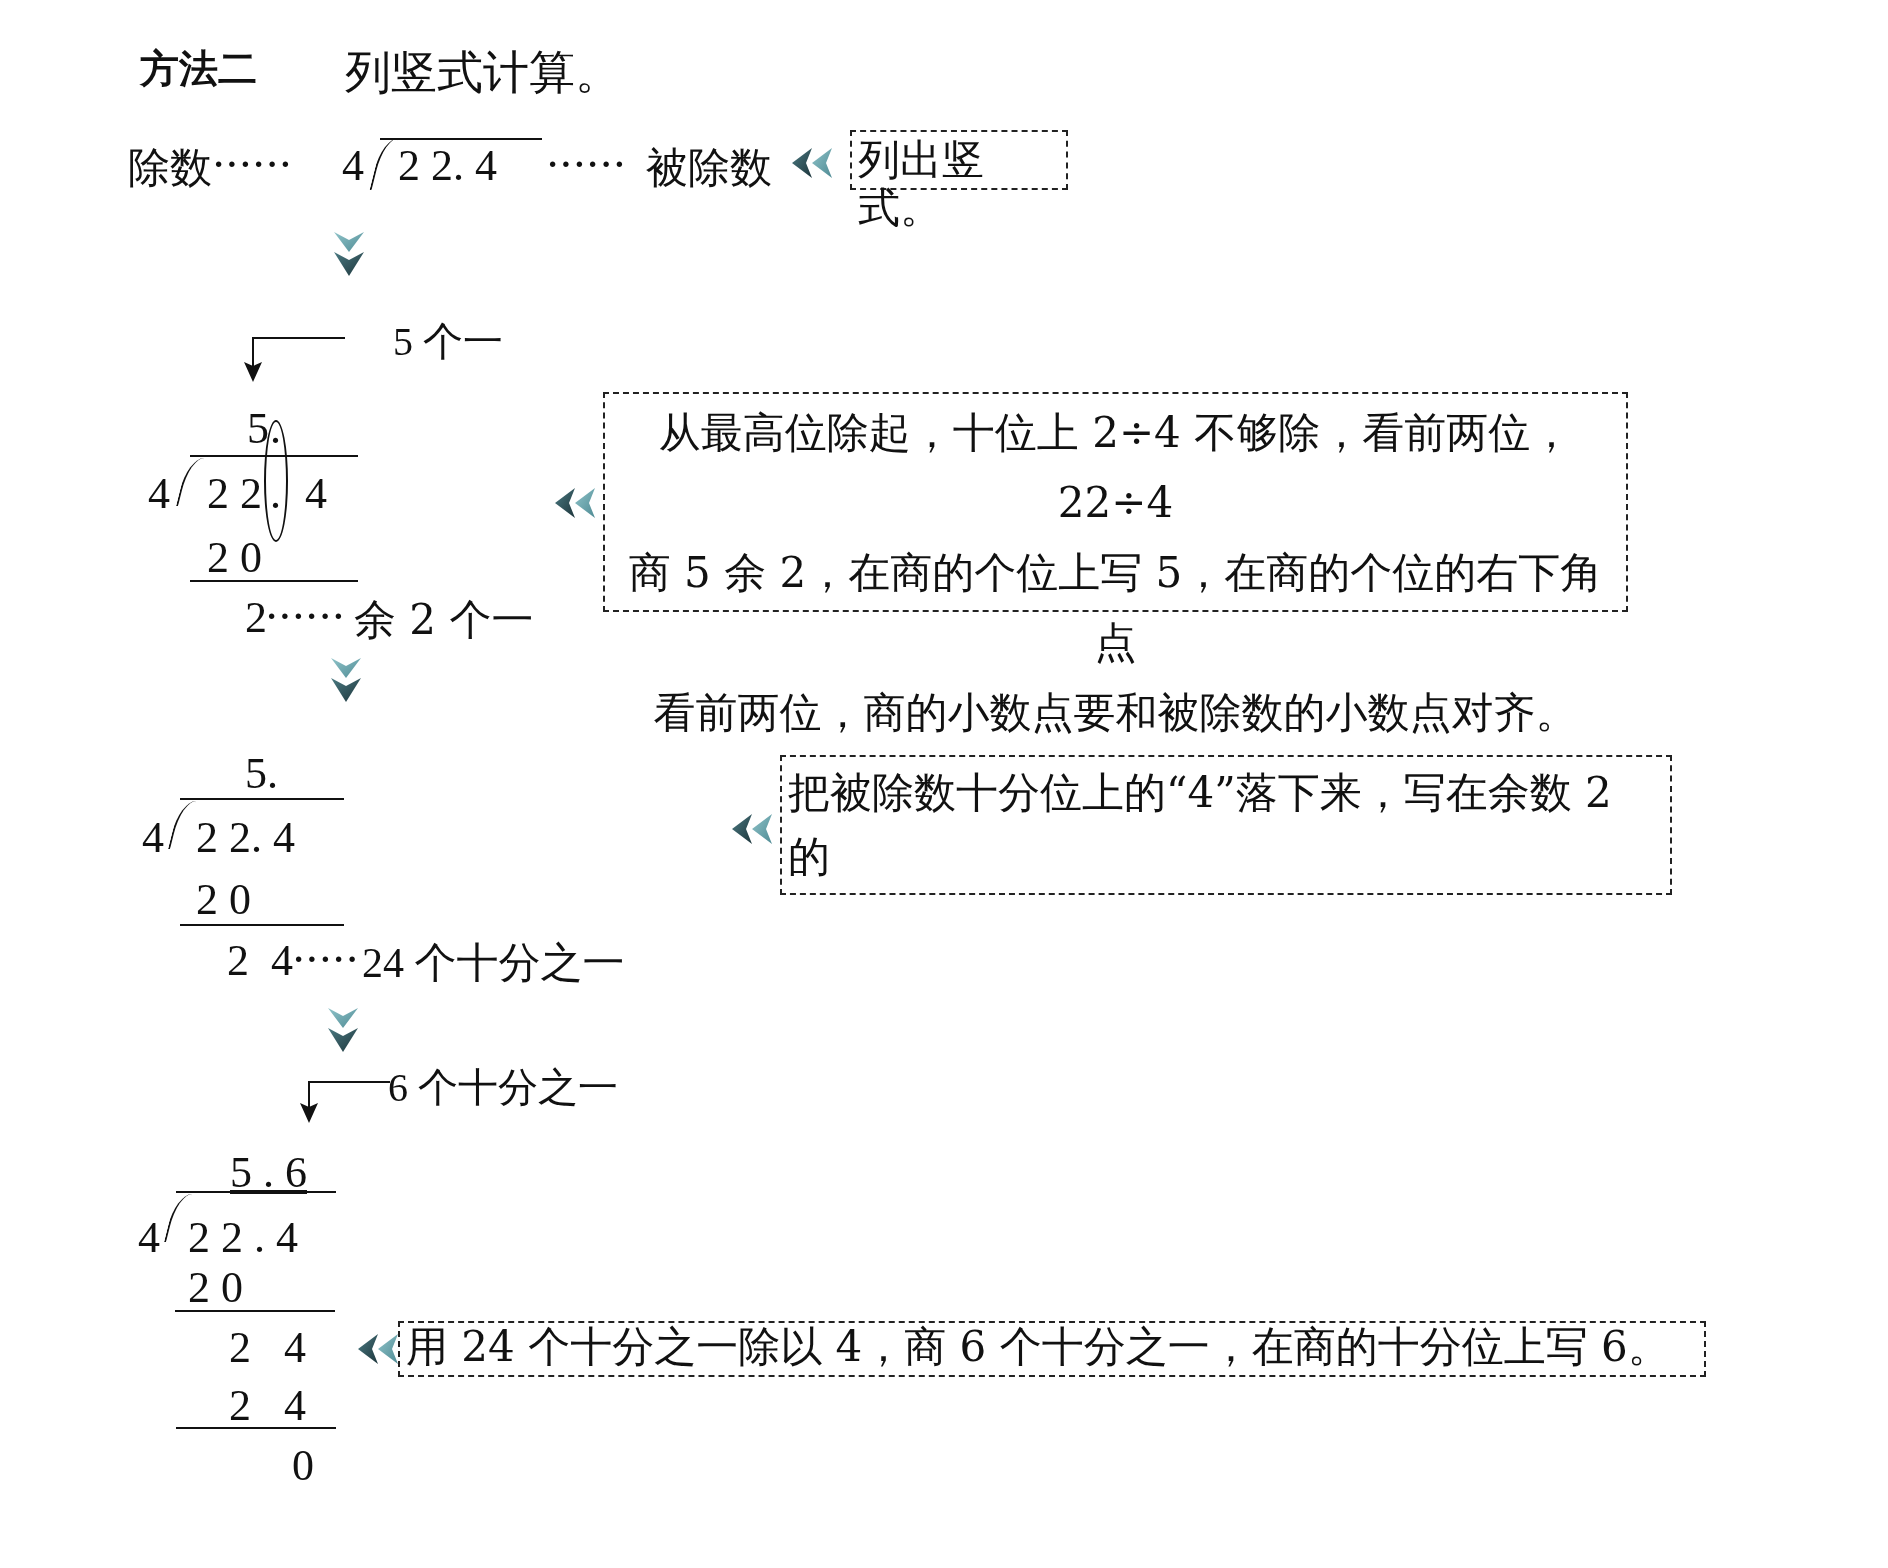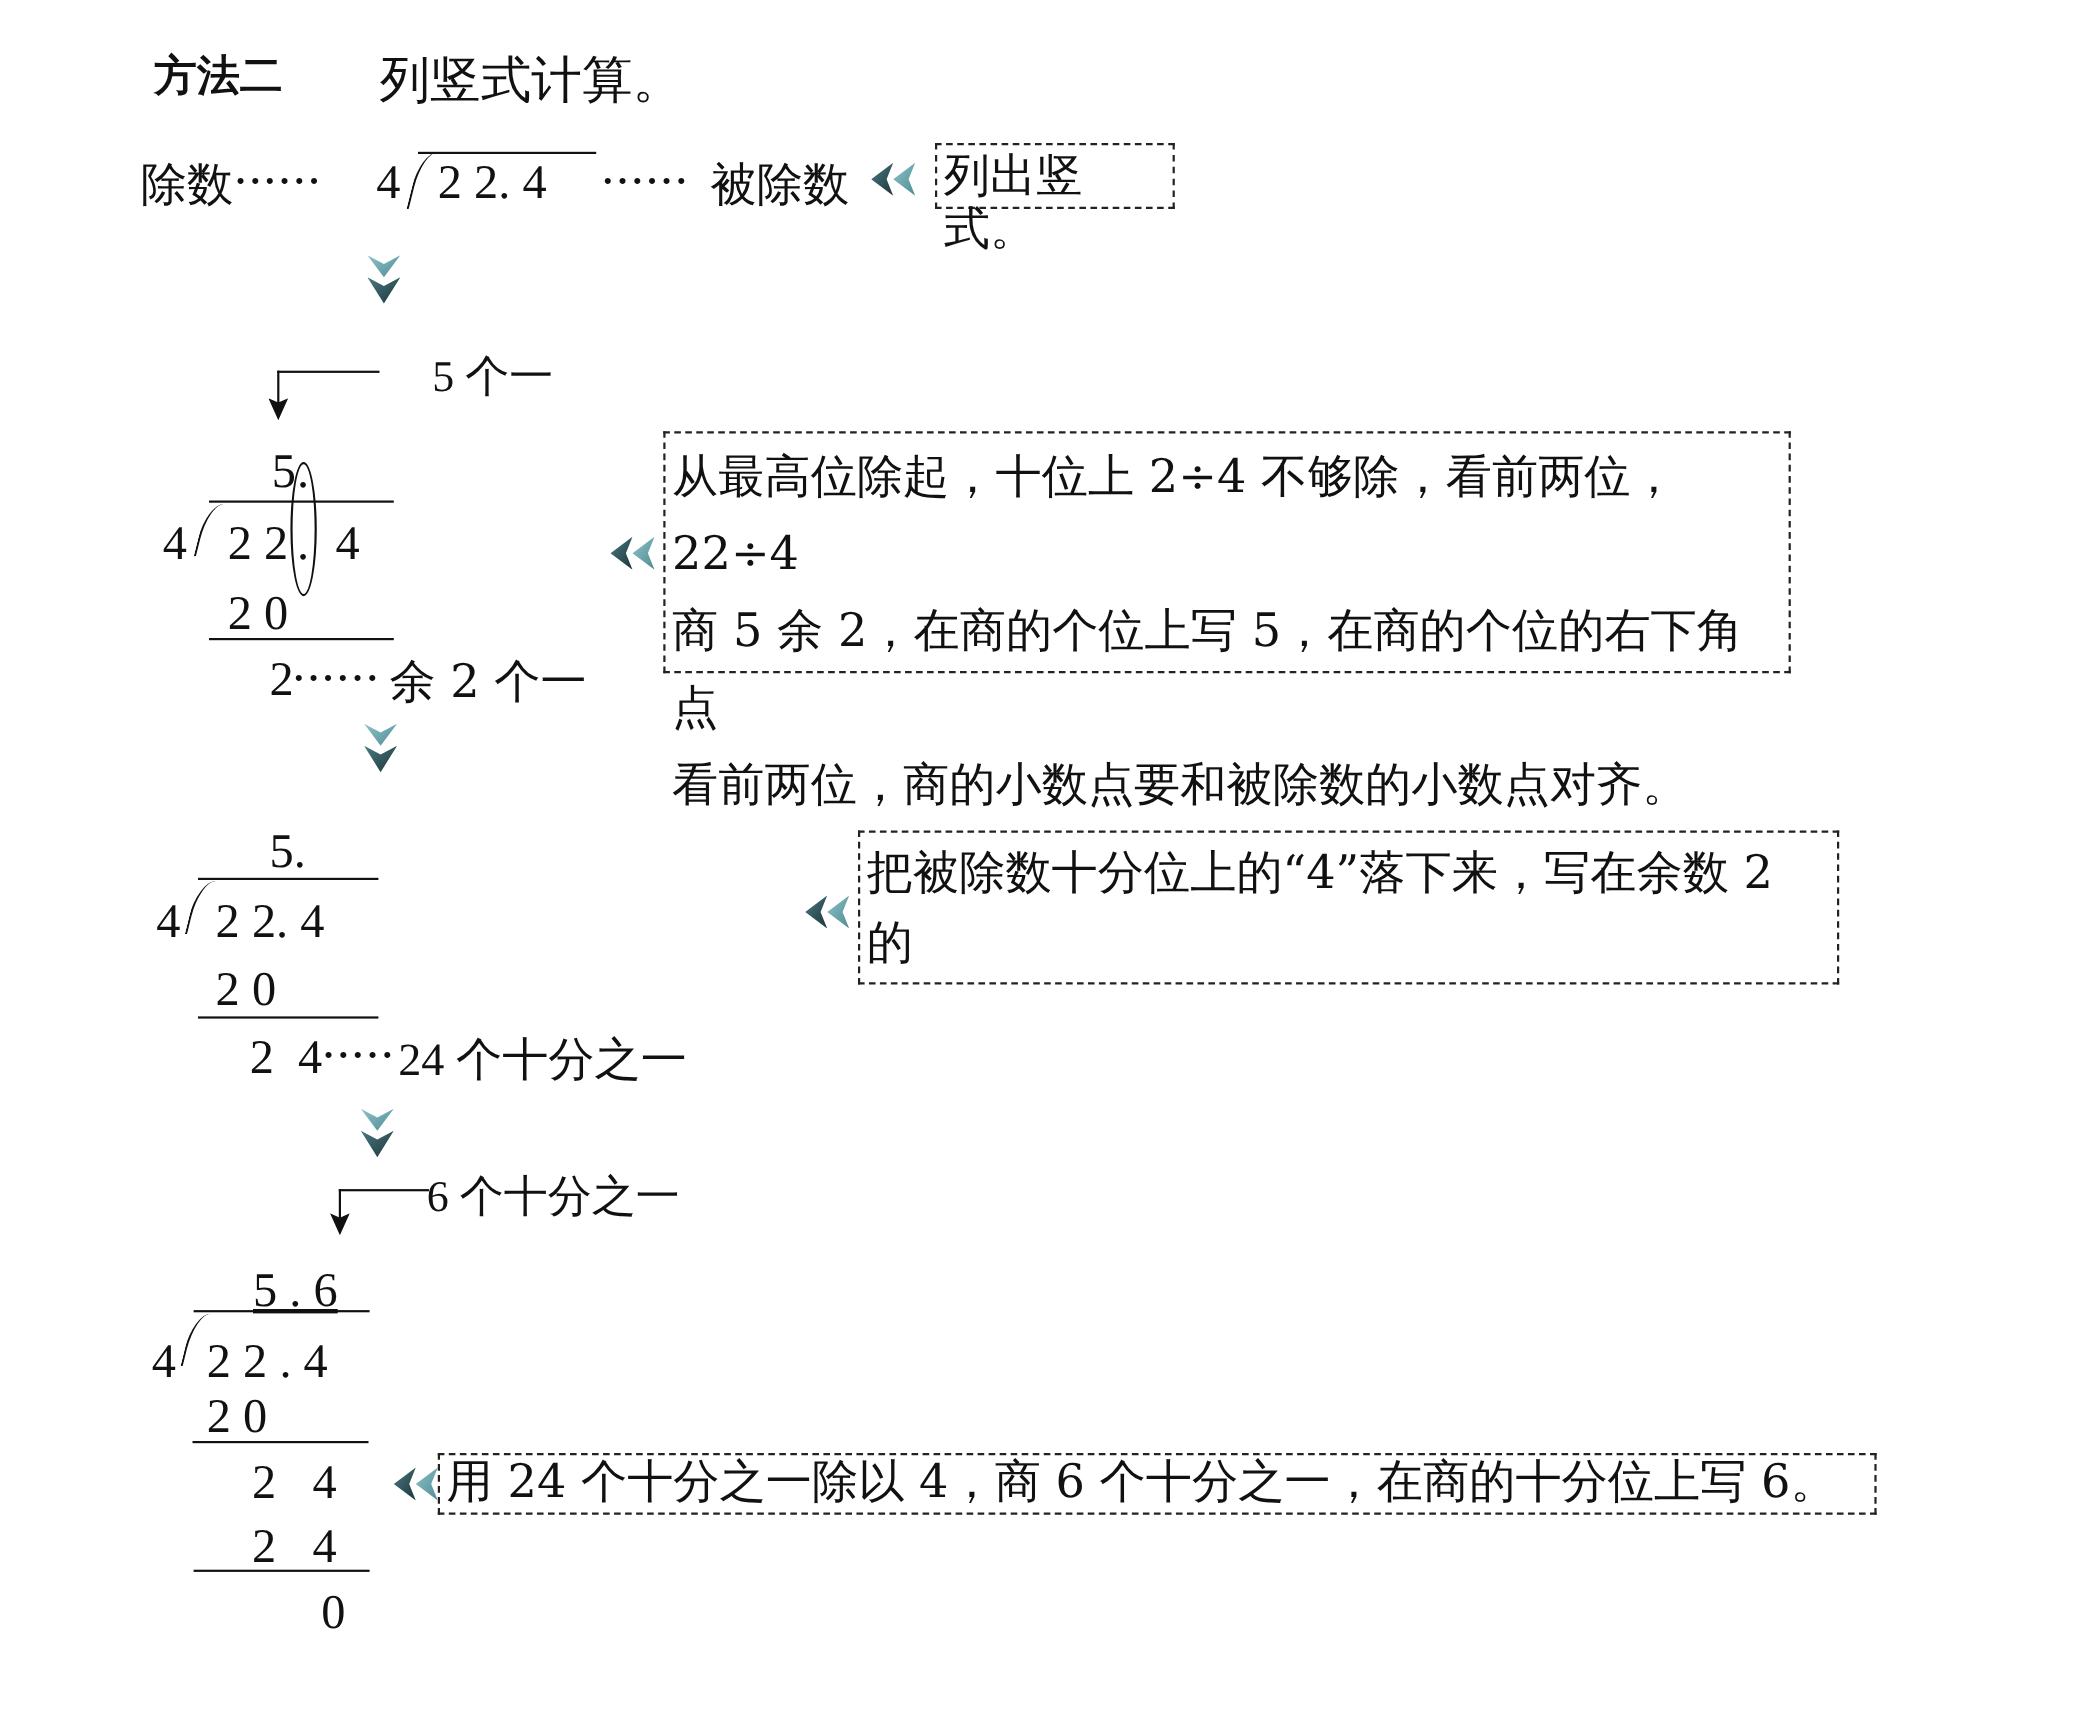--- a/index.html
+++ b/index.html
@@ -75,21 +75,21 @@
 <div class="abs num" style="left:207px;top:532px;">2 0</div>
 <div class="hline" style="left:190px;top:580px;width:168px;"></div>
 <div class="abs num" style="left:245px;top:592px;">2</div>
 <div class="abs txt" style="left:265px;top:592px;">······</div>
 <div class="abs txt" style="left:354px;top:592px;">余 2 个一</div>
 
 <svg class="larr" style="left:555px;top:488px;" viewBox="0 0 46 30">
     <polygon points="0,15 20,0 14,15 20,30" fill="url(#gd)"></polygon>
     <polygon points="20,15 40,0 34,15 40,30" fill="url(#gl)"></polygon>
   </svg>
-<div class="box" style="left:603px;top:392px;width:1025px;height:220px;line-height:70px;padding-top:4px;">
+<div class="box" style="left:603px;top:392px;width:1025px;height:220px;line-height:70px;padding-top:4px;text-align:center;">
   <div>从最高位除起，十位上 2÷4 不够除，看前两位，22÷4</div>
   <div>商 5 余 2，在商的个位上写 5，在商的个位的右下角点</div>
   <div>看前两位，商的小数点要和被除数的小数点对齐。</div>
 </div>
 
 <svg class="darr" style="left:331px;top:658px;" viewBox="0 0 30 46">
     <polygon points="0,0 15,8 30,0 15,20" fill="url(#gl)"></polygon>
     <polygon points="0,20 15,28 30,20 15,44" fill="url(#gd)"></polygon>
   </svg>
 

